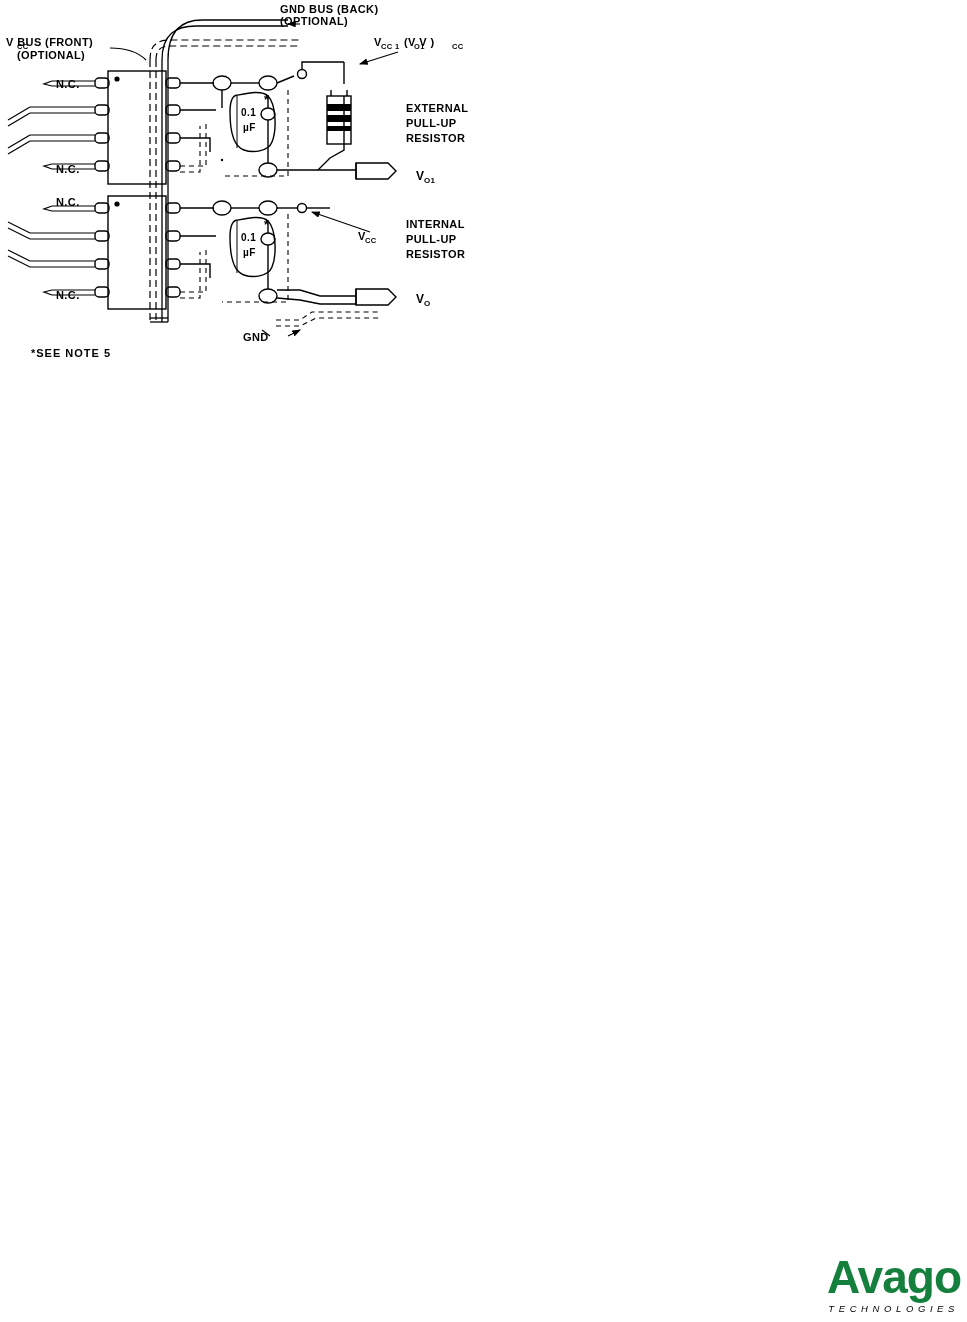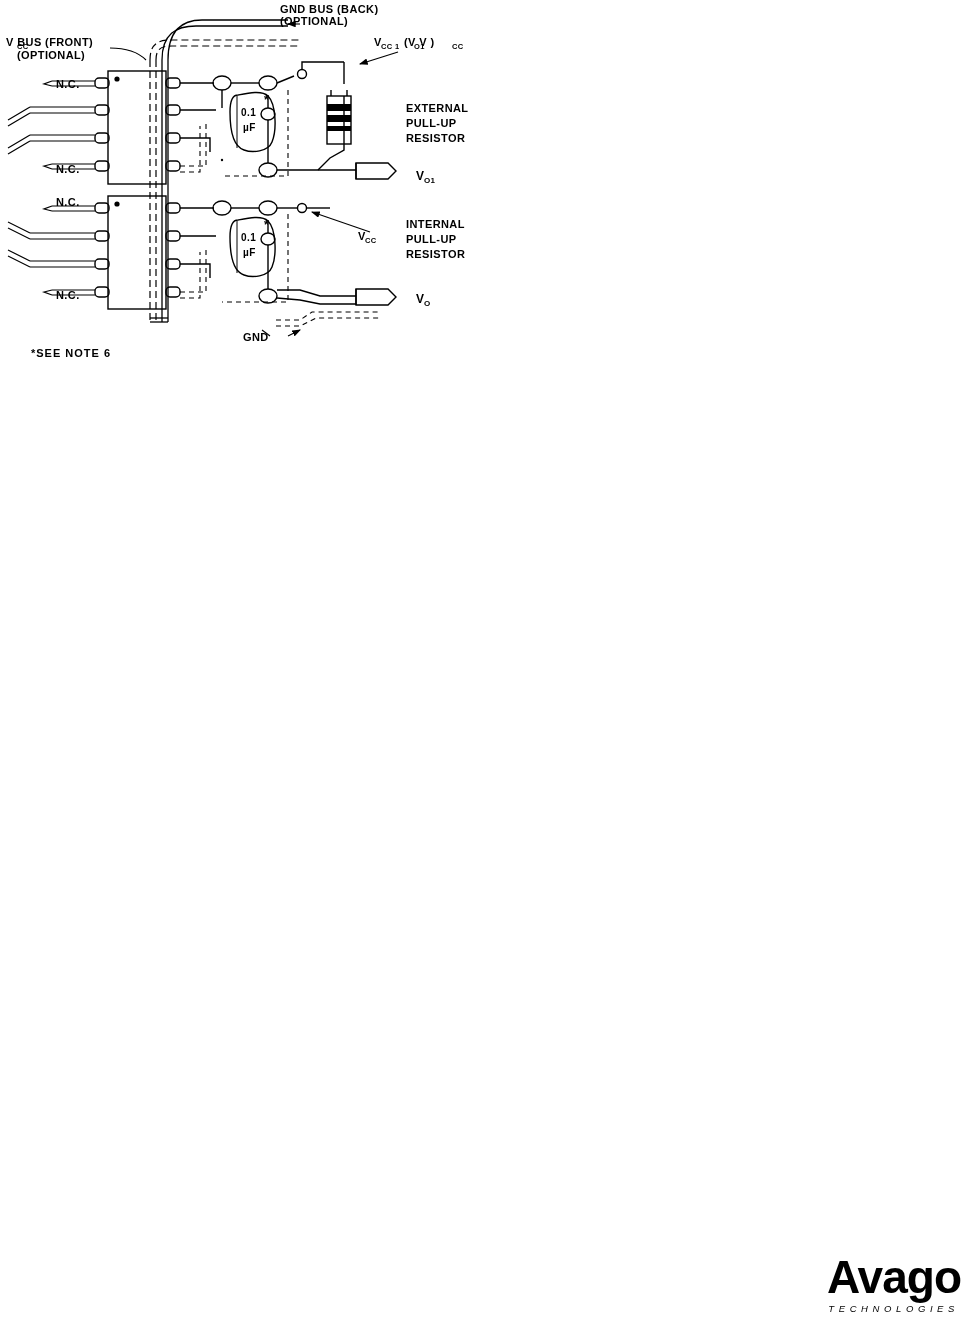--- a/index.html
+++ b/index.html
@@ -53,21 +53,21 @@
     width: 190px;
     height: 62px;
     text-align: right;
   }
   .logo-main {
     font-family: "Liberation Sans", sans-serif;
     font-weight: bold;
     font-size: 46px;
     line-height: 46px;
     letter-spacing: -1px;
-    color: #000000;
+    color: #15803d;
   }
   .logo-sub {
     font-family: "Liberation Sans", sans-serif;
     font-size: 9.5px;
     letter-spacing: 4.6px;
     color: #000;
     margin-top: 3px;
     padding-right: 2px;
     font-style: italic;
   }
@@ -318,21 +318,21 @@
         <text x="416" y="180" font-size="12">V</text>
         <text x="424" y="183" font-size="8">O1</text>
 
         <text x="416" y="303" font-size="12">V</text>
         <text x="424" y="306" font-size="8">O</text>
 
         <text x="243" y="341">GND</text>
       </g>
     </svg>
 
-    <div class="note">*SEE NOTE 6</div>
+    <div class="note">*SEE NOTE 5</div>
   </div>
 
   <div class="logo">
     <div class="logo-main">Avago</div>
     <div class="logo-sub">TECHNOLOGIES</div>
   </div>
 
 </div>
 
 </body></html>

